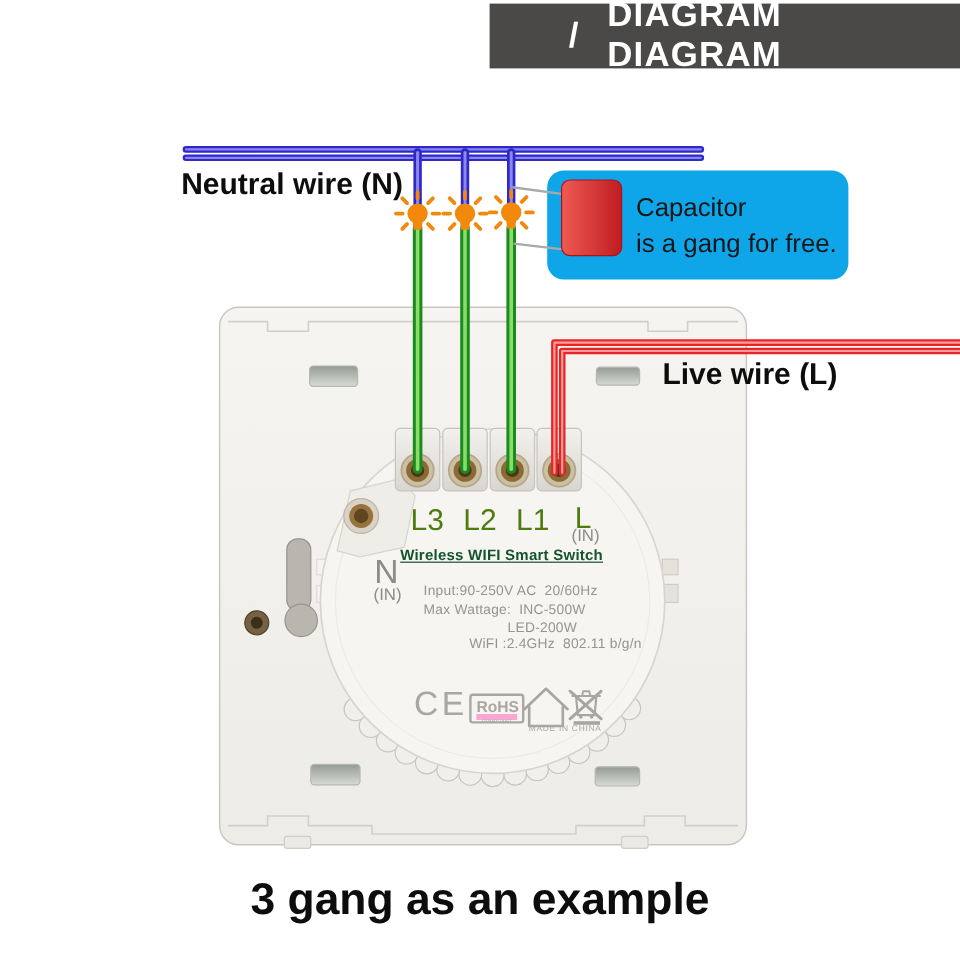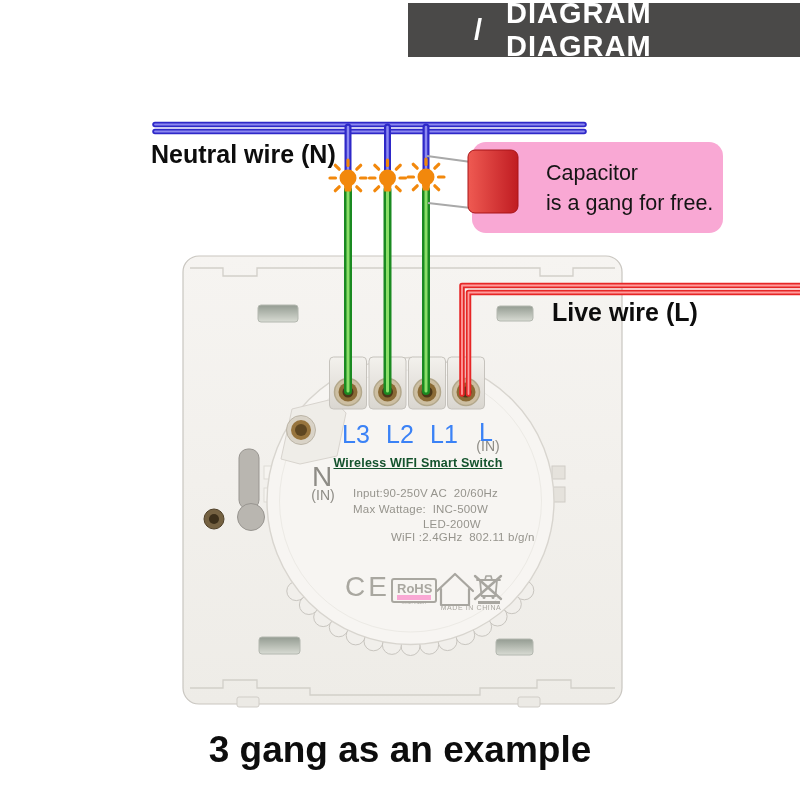--- a/index.html
+++ b/index.html
@@ -5,26 +5,26 @@
   html,body{margin:0;padding:0;background:#fff;}
   .stage{position:relative;width:800px;height:800px;background:#ffffff;overflow:hidden;
          font-family:"Liberation Sans","DejaVu Sans",sans-serif;}
   .banner{position:absolute;left:408px;top:3px;width:392px;height:54px;background:#4a4948;
           display:flex;align-items:center;padding-left:66px;box-sizing:border-box;}
   .banner .slash{color:#fff;font-size:29px;font-weight:600;margin-right:24px;}
   .banner .btitle{color:#fff;font-size:29px;font-weight:600;letter-spacing:1px;}
   .lbl{position:absolute;color:#0d0d0d;font-size:25px;font-weight:700;white-space:nowrap;}
   .neutral-lbl{left:151px;top:140px;}
   .live-lbl{left:552px;top:298px;}
-  .cap-box{position:absolute;left:456px;top:142px;width:251px;height:91px;background:#f9a8d4;
-           border-radius:14px;z-index:1;box-sizing:border-box;padding:16px 0 0 74px;margin-left:16px;}
+  .cap-box{position:absolute;left:456px;top:142px;width:251px;height:91px;background:#0ea5e9;
+           border-radius:14px;z-index:1;box-sizing:border-box;padding:16px 0 0 74px;}
   .cap-box .cap-text{font-size:21.5px;color:#151515;line-height:30px;}
   svg.scene{position:absolute;left:0;top:0;z-index:2;}
   .txt{position:absolute;z-index:3;white-space:nowrap;}
-  .term-lbl{color:#3b82f6;font-size:25px;transform:translateX(-50%);}
+  .term-lbl{color:#4d7c0f;font-size:25px;transform:translateX(-50%);}
   .term-sub{color:#8e8c86;font-size:14px;transform:translateX(-50%);}
   .n-lbl{color:#8e8c86;font-size:28px;transform:translateX(-50%);}
   .mod-title{left:418px;top:456px;transform:translateX(-50%);color:#14532d;font-size:12.5px;
              font-weight:700;text-decoration:underline;letter-spacing:.2px;}
   .spec{color:#96948d;font-size:11.5px;letter-spacing:.2px;white-space:pre;}
   .ce-mark{left:345px;top:571px;color:#a9a7a0;font-size:28px;letter-spacing:3px;}
   .rohs-box{left:391px;top:578px;width:46px;height:25px;border:2px solid #a9a7a0;border-radius:3px;
             box-sizing:border-box;text-align:center;}
   .rohs-box .rohs{display:block;color:#a9a7a0;font-size:13px;font-weight:700;line-height:13px;margin-top:2px;
                   border-bottom:5px solid #f9a8d4;width:34px;margin-left:auto;margin-right:auto;}

